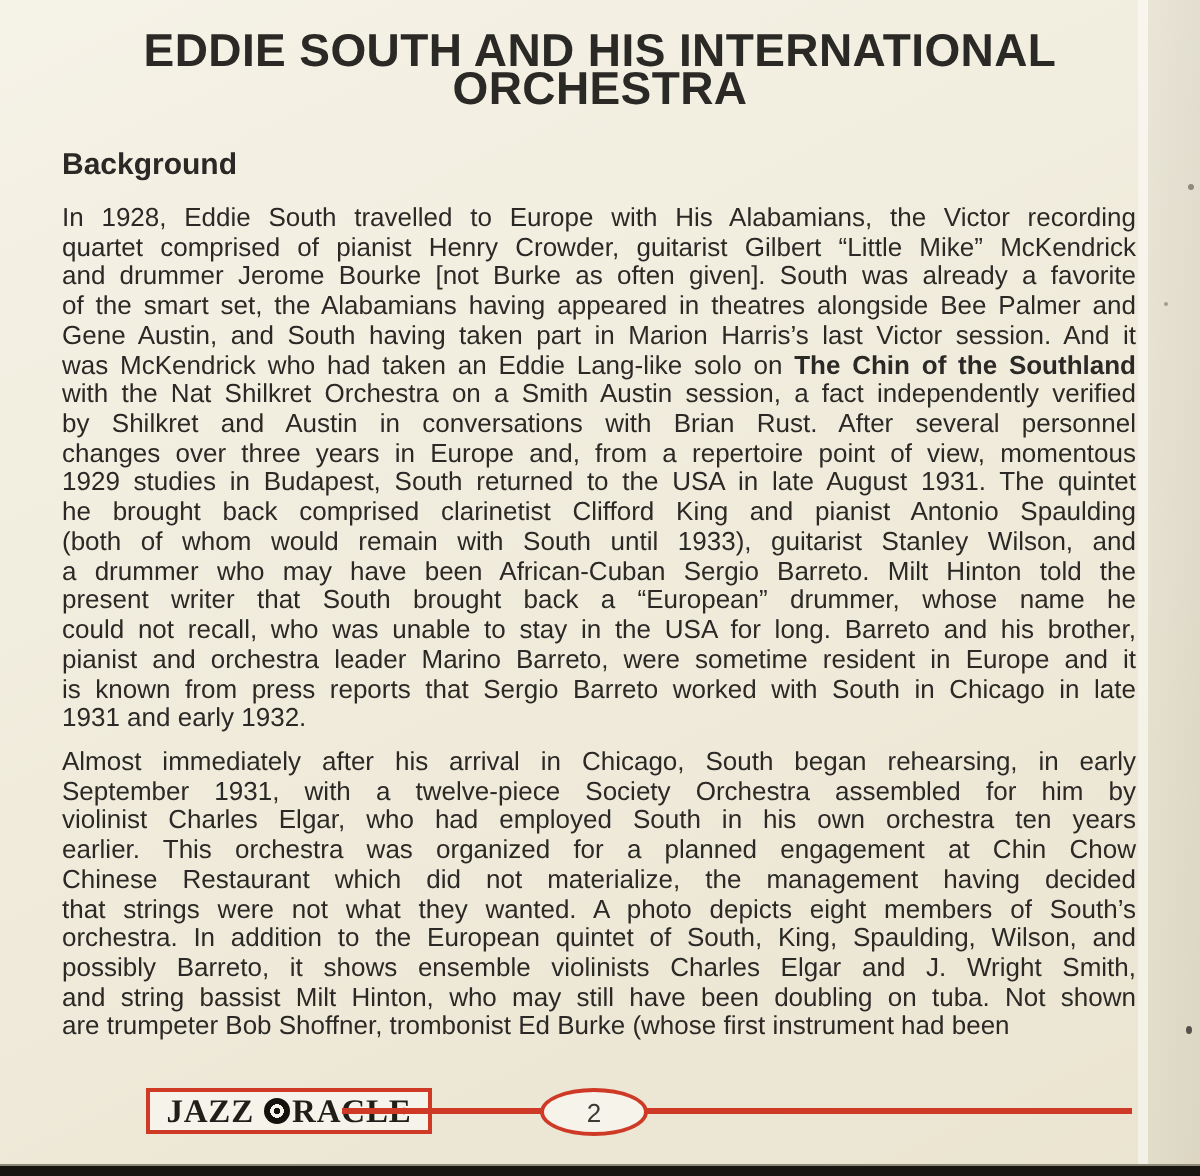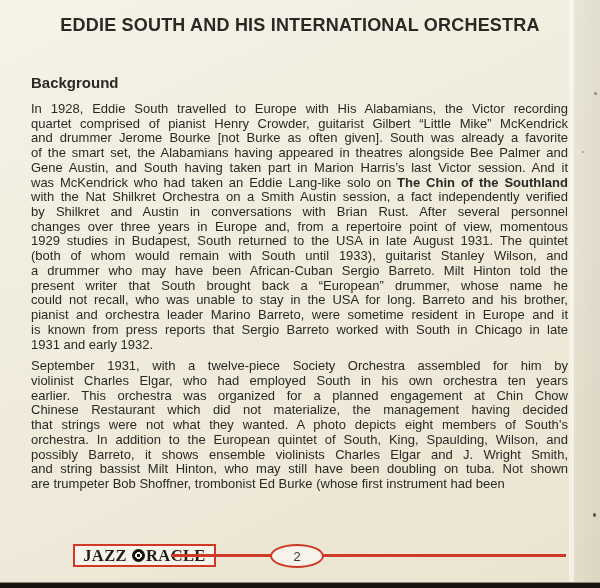--- a/index.html
+++ b/index.html
@@ -15,21 +15,21 @@
                      background:rgba(255,255,255,0.45); }
   .bottom-band     { position:absolute; left:0; bottom:0; width:100%; height:5px;
                      background:#18140f; border-top:1px solid #8d8878; }
   .speck           { position:absolute; border-radius:50%; }
   .speck1 { right:3px;  top:92px;  width:3px; height:3px; background:#8f8a7b; }
   .speck2 { right:4px;  top:513px; width:3px; height:4px; background:#56514a; }
   .speck3 { right:16px; top:151px; width:2px; height:2px; background:#a29c8b; }
 
   
   .title-block { position:absolute; top:16px; left:0; width:600px; text-align:center; }
-  .title-main  { font-size:18px; font-weight:bold; letter-spacing:0.2px; line-height:19px; }
+  .title-main  { font-size:23px; font-weight:bold; letter-spacing:0.2px; line-height:19px; }
   .title-sub   { font-size:15px; font-weight:bold; letter-spacing:0.3px; line-height:17px; margin-top:2px; }
   .section-heading { position:absolute; top:74px; left:31px; font-size:15px; font-weight:bold; }
 
   
   .body-text { position:absolute; top:102px; left:31px; width:537px;
                font-size:13px; line-height:14.72px; }
   .paragraph + .paragraph { margin-top:7px; }
   .line { text-align:justify; text-align-last:justify; }
   .line.para-end { text-align-last:left; }
   .b { font-weight:bold; }
@@ -80,29 +80,31 @@
         <div class="line"><span>In 1928, Eddie South travelled to Europe with His Alabamians, the Victor recording</span></div>
         <div class="line"><span>quartet comprised of pianist Henry Crowder, guitarist Gilbert “Little Mike” McKendrick</span></div>
         <div class="line"><span>and drummer Jerome Bourke [not Burke as often given]. South was already a favorite</span></div>
         <div class="line"><span>of the smart set, the Alabamians having appeared in theatres alongside Bee Palmer and</span></div>
         <div class="line"><span>Gene Austin, and South having taken part in Marion Harris’s last Victor session. And it</span></div>
         <div class="line"><span>was McKendrick who had taken an Eddie Lang-like solo on </span><span class="b">The Chin of the Southland</span></div>
         <div class="line"><span>with the Nat Shilkret Orchestra on a Smith Austin session, a fact independently verified</span></div>
         <div class="line"><span>by Shilkret and Austin in conversations with Brian Rust. After several personnel</span></div>
         <div class="line"><span>changes over three years in Europe and, from a repertoire point of view, momentous</span></div>
         <div class="line"><span>1929 studies in Budapest, South returned to the USA in late August 1931. The quintet</span></div>
+        <div class="line"><span>he brought back comprised clarinetist Clifford King and pianist Antonio Spaulding</span></div>
         <div class="line"><span>(both of whom would remain with South until 1933), guitarist Stanley Wilson, and</span></div>
         <div class="line"><span>a drummer who may have been African-Cuban Sergio Barreto. Milt Hinton told the</span></div>
         <div class="line"><span>present writer that South brought back a “European” drummer, whose name he</span></div>
         <div class="line"><span>could not recall, who was unable to stay in the USA for long. Barreto and his brother,</span></div>
         <div class="line"><span>pianist and orchestra leader Marino Barreto, were sometime resident in Europe and it</span></div>
         <div class="line"><span>is known from press reports that Sergio Barreto worked with South in Chicago in late</span></div>
         <div class="line para-end"><span>1931 and early 1932.</span></div>
       </div>
       <div class="paragraph">
+        <div class="line"><span>Almost immediately after his arrival in Chicago, South began rehearsing, in early</span></div>
         <div class="line"><span>September 1931, with a twelve-piece Society Orchestra assembled for him by</span></div>
         <div class="line"><span>violinist Charles Elgar, who had employed South in his own orchestra ten years</span></div>
         <div class="line"><span>earlier. This orchestra was organized for a planned engagement at Chin Chow</span></div>
         <div class="line"><span>Chinese Restaurant which did not materialize, the management having decided</span></div>
         <div class="line"><span>that strings were not what they wanted. A photo depicts eight members of South’s</span></div>
         <div class="line"><span>orchestra. In addition to the European quintet of South, King, Spaulding, Wilson, and</span></div>
         <div class="line"><span>possibly Barreto, it shows ensemble violinists Charles Elgar and J. Wright Smith,</span></div>
         <div class="line"><span>and string bassist Milt Hinton, who may still have been doubling on tuba. Not shown</span></div>
         <div class="line para-end"><span>are trumpeter Bob Shoffner, trombonist Ed Burke (whose first instrument had been</span></div>
       </div>

